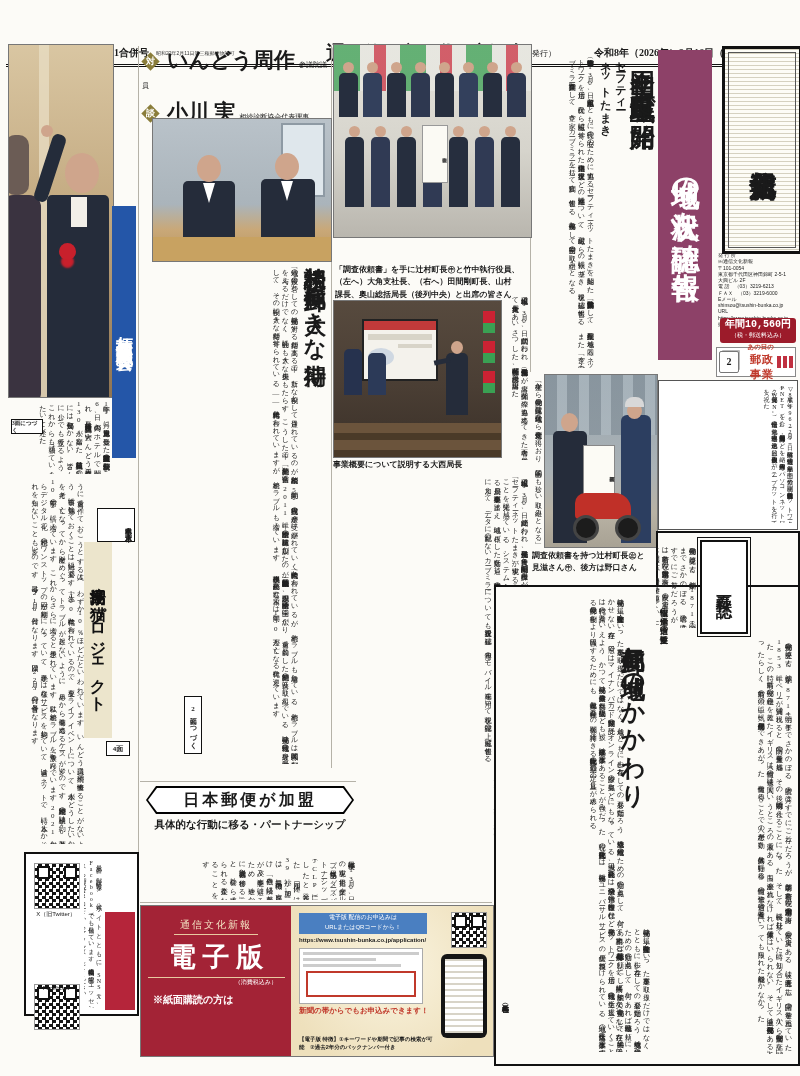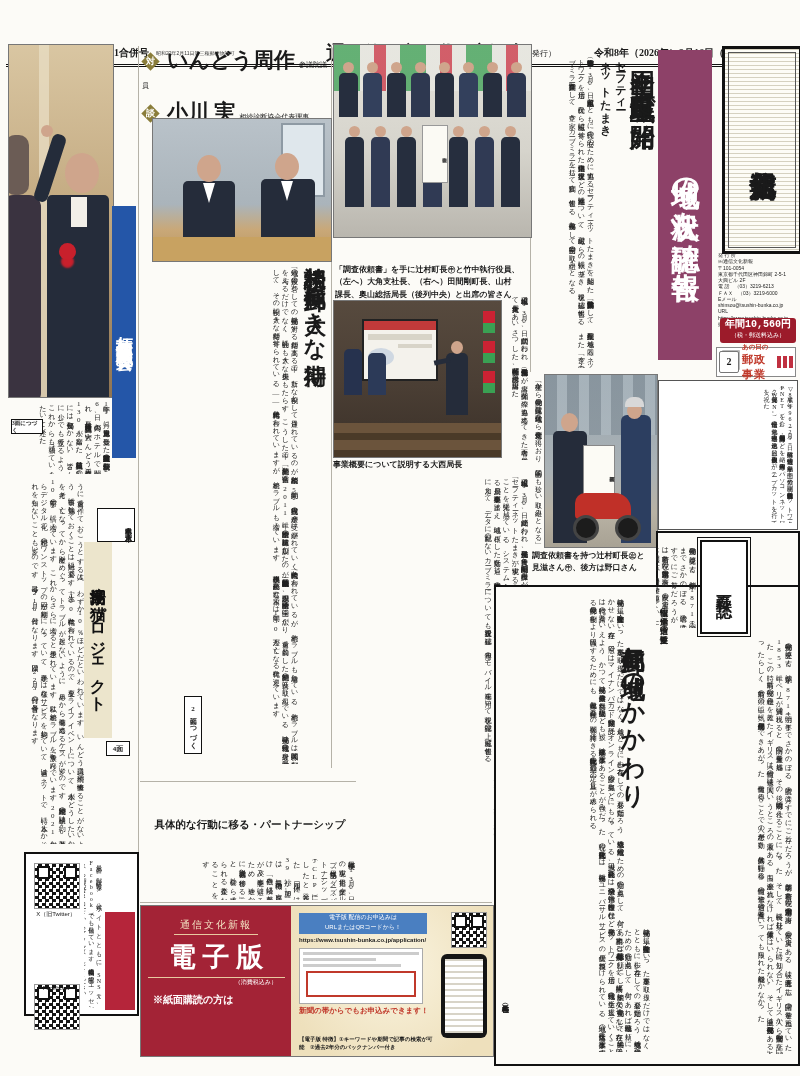--- a/index.html
+++ b/index.html
@@ -101,20 +101,23 @@
     <div class="abs" style="left:50px;top:64px;width:12px;height:20px;background:#fff;clip-path:polygon(0 0,100% 0,50% 100%);"></div>
     <div class="suit" style="left:108px;top:60px;width:54px;height:62px;"></div>
     <div class="head" style="left:122px;top:34px;width:24px;height:27px;"></div>
     <div class="abs" style="left:128px;top:62px;width:12px;height:20px;background:#fff;clip-path:polygon(0 0,100% 0,50% 100%);"></div>
     <div class="abs" style="left:0;bottom:0;width:100%;height:24px;background:#c8a261;"></div>
   </div>
 
   <div class="abs v serifb" style="right:470px;top:250px;width:30px;height:330px;font-size:22px;line-height:30px;">相続相談　郵便局に大きな期待</div>
   <div class="abs vb" style="right:502px;top:264px;height:500px;max-width:158px;">「地域の最後の砦」としての郵便局に対する期待が高まる中で、新たな役割として注目されているのが相続相談だ。年間約50兆円規模の遺産が受け継がれていく「大相続時代」と言われているが、相続トラブルも急増している。相続トラブルは人間関係に深刻な影響を与えるだけでなく、社会的にも大きな損失をもたらす。こうした中で、「笑顔相続」を合言葉に、2011年に相続診断士の資格試験を創設したのが一般社団法人相続診断協会だ。創設以来、相続診断士は全国に広がり、遺言を目的とした笑顔相続の普及に取り組んでいる。郵便局は地域住民の身近な相談窓口として、その役割に大きな期待が寄せられている。――大相続時代と言われていますが、相続トラブルも増えています。　小川代表理事　高齢化が進む日本では年間150万人が亡くなる時代を迎えています。</div>
 
+  <div class="abs" style="left:146px;top:786px;width:208px;height:28px;background:#000;clip-path:polygon(0 50%,10px 0,calc(100% - 10px) 0,100% 50%,calc(100% - 10px) 100%,10px 100%);">
+    <div class="serifb" style="position:absolute;inset:2px;background:#fff;clip-path:polygon(0 50%,9px 0,calc(100% - 9px) 0,100% 50%,calc(100% - 9px) 100%,9px 100%);display:flex;align-items:center;justify-content:center;font-size:16px;letter-spacing:3px;">日本郵便が加盟</div>
+  </div>
   <div class="abs serifb" style="left:140px;top:818px;width:220px;text-align:center;font-size:10.5px;">具体的な行動に移る・パートナーシップ</div>
   <div class="abs vb" style="right:445px;top:856px;height:44px;max-width:215px;">日本郵便は1月30日、脱炭素社会の実現を目指す企業グループ「日本気候リーダーズ・パートナーシップ（JCLP）」に加盟したと発表した。同団体には39社が加盟。活動目的は、気候危機の克服に向け、「自然や経済に甚大な影響が及ぶ事態を避けるため、速やかに脱炭素社会へ移行する」こと。社会から求められる企業となることを目指す。</div>
 
   <div class="photo" style="left:333px;top:44px;width:197px;height:192px;background:linear-gradient(180deg,#e4e2da 0%,#d6d4cc 55%,#b9b6ae 100%);">
     <div class="abs" style="left:0px;top:0px;width:197px;height:46px;background:repeating-linear-gradient(90deg,#3aa053 0 26px,#e8e8e2 26px 40px,#cc3344 40px 52px,#e8e8e2 52px 66px);opacity:.75;"></div>
     <div class="abs" style="left:4px;top:28px;right:4px;display:flex;gap:5px;justify-content:center;">
       <div class="fig"></div>
         <div class="fig" style="background:#33405c;"></div>
         <div class="fig"></div>
         <div class="fig" style="background:#2e3850;"></div>
@@ -201,21 +204,21 @@
 https://www.tsushin-bunka.co.jp
 振替口座 00150-3-464473</div>
   <div class="abs" style="left:720px;top:318px;width:76px;height:25px;background:#9c1b2a;border-radius:3px;color:#fff;text-align:center;">
     <div class="serifb" style="font-size:10px;line-height:13px;font-family:Liberation Mono, monospace;">年間10,560円</div>
     <div style="font-size:6px;">（税・郵送料込み）</div>
   </div>
 
   <div class="abs" style="left:716px;top:347px;width:80px;height:30px;border:1px solid #888;background:#fff;display:flex;align-items:center;gap:3px;padding:1px 2px;box-sizing:border-box;">
     <div style="width:18px;height:20px;border:1px solid #777;border-radius:2px;background:#fff;font-size:10px;font-weight:bold;text-align:center;line-height:20px;box-shadow:2px -2px 0 -1px #bbb;">
       <span>2</span></div>
-    <div style="flex:1;">
+    <div style="flex:1;text-align:right;">
       <div style="font-size:6.5px;color:#c0392b;font-weight:bold;">あの日の</div>
       <div style="font-size:11px;color:#c0392b;font-weight:bold;letter-spacing:1px;">郵政事業</div>
     </div>
     <div style="width:16px;height:12px;background:linear-gradient(90deg,#c03040 0 4px,transparent 4px 6px,#c03040 6px 10px,transparent 10px 12px,#c03040 12px 16px);"></div>
   </div>
   <div class="abs" style="left:658px;top:380px;width:138px;height:148px;border:1px solid #555;background:#fff;">
     <div class="vb" style="position:absolute;top:4px;right:4px;height:138px;max-width:128px;font-size:6px;">▽平成8年（1996）2月29日＝郵政省は情報通信の結節点を全国7分割で開構、郵政総合情報通信ネットワーク（PNET）を介し、郵便局・地方郵政局などを結ぶ郵政専用のパソコンネットワーク（郵便局WAN）。情報伝達の効率化、事務処理の迅速化が目的。山口俊一政務次官らがテープカットを行って開始を祝った。</div>
   </div>
 
   <div class="abs" style="left:656px;top:531px;width:140px;height:56px;border:2px solid #111;border-bottom:none;background:#fcfbf7;"></div>

